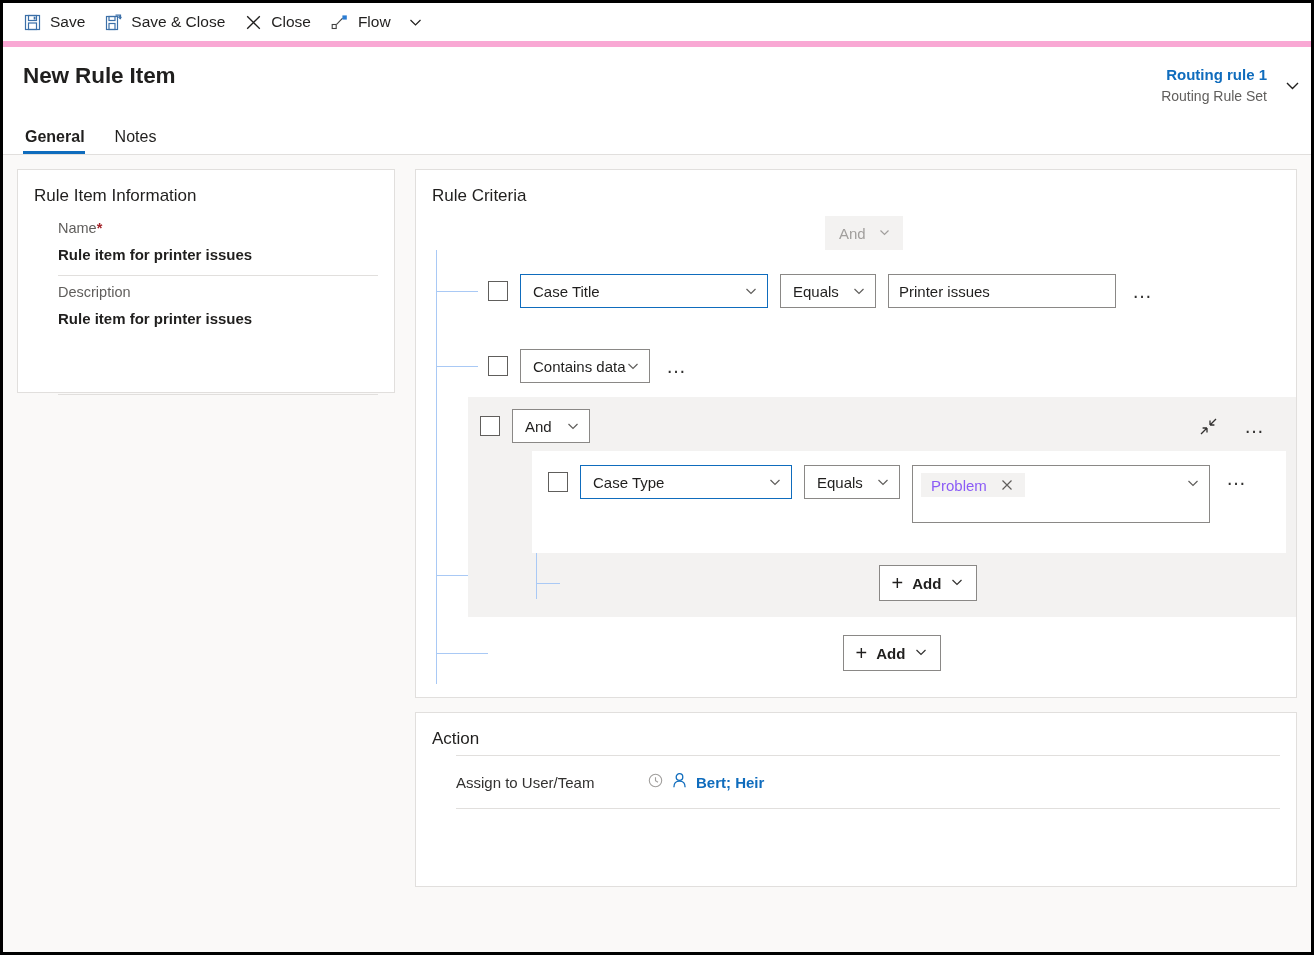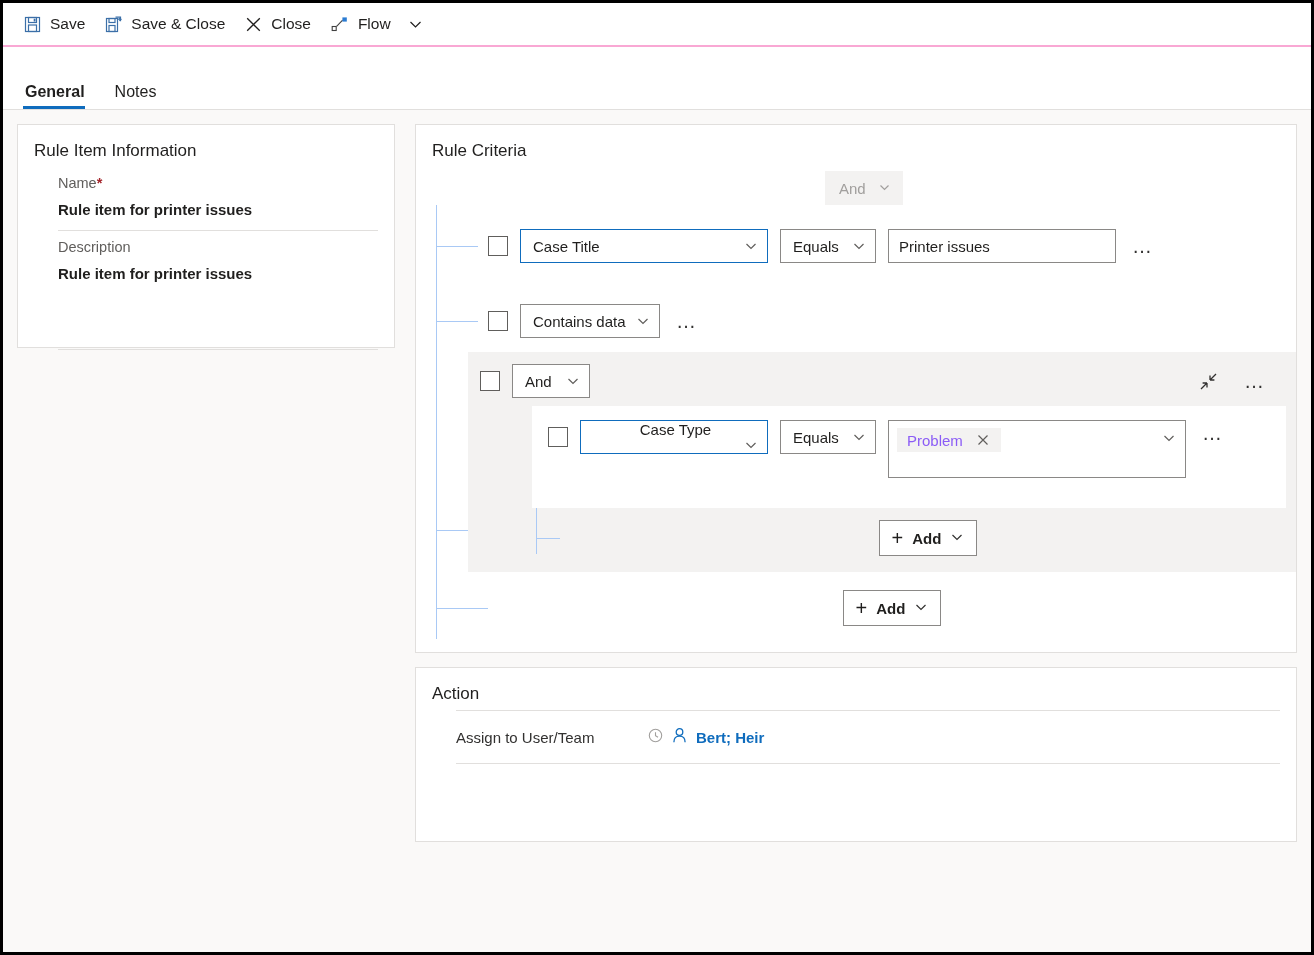--- a/index.html
+++ b/index.html
@@ -21,21 +21,21 @@
   }
 
   
   .cmdbar {
     height: 44px;
     flex: 0 0 44px;
     display: flex;
     align-items: center;
     padding-left: 11px;
     background: #ffffff;
-    border-bottom: 2px solid #f9a8d4;
+    border-bottom: 6px solid #f9a8d4;
   }
   .cmd {
     display: flex; align-items: center;
     height: 40px;
     padding: 0 10px;
     font-size: 15.5px;
     color: #201f1e;
     cursor: pointer;
     white-space: nowrap;
   }
@@ -208,23 +208,23 @@
     font-size: 15px;
     color: #201f1e;
     padding: 0 9px 0 12px;
     cursor: pointer;
     white-space: nowrap;
   }
   .sel.blue { border: 1px solid #0f6cbd; }
   .sel .cv { margin-left: 10px; display: inline-flex; }
   .sel.fill .cv { margin-left: auto; }
   .sel-attr { width: 248px; }
-  .sel-attr-nested { width: 188px; flex-direction: column; }
+  .sel-attr-nested { width: 212px; }
   .sel-op { width: 96px; }
-  .sel-op-wide { width: 140px; }
+  .sel-op-wide { width: 130px; }
   .txtbox {
     height: 34px;
     border: 1px solid #8a8886;
     background: #ffffff;
     font-size: 15px;
     color: #201f1e;
     display: flex; align-items: center;
     padding: 0 10px;
     width: 228px;
     cursor: text;
@@ -372,20 +372,34 @@
     </div>
 
     <div class="chev-btn">
       <svg width="15" height="15" viewBox="0 0 15 15">
         <path d="M2.5 5 L7.5 10 L12.5 5" stroke="#201f1e" stroke-width="1.2" fill="none"></path>
       </svg>
     </div>
   </div>
 
   <div class="pagehdr">
+    <div class="hdr-row">
+      <div class="page-title">New Rule Item</div>
+      <div class="hdr-right">
+        <div class="hdr-meta">
+          <div class="primary">Routing rule 1</div>
+          <div class="secondary">Routing Rule Set</div>
+        </div>
+        <div class="hdr-chev">
+          <svg width="17" height="17" viewBox="0 0 17 17">
+            <path d="M3 6 L8.5 11.5 L14 6" stroke="#201f1e" stroke-width="1.4" fill="none"></path>
+          </svg>
+        </div>
+      </div>
+    </div>
     <div class="tabs">
       <div class="tab active">
         <span>General</span>
       </div>
       <div class="tab">
         <span>Notes</span>
       </div>
     </div>
   </div>
 

